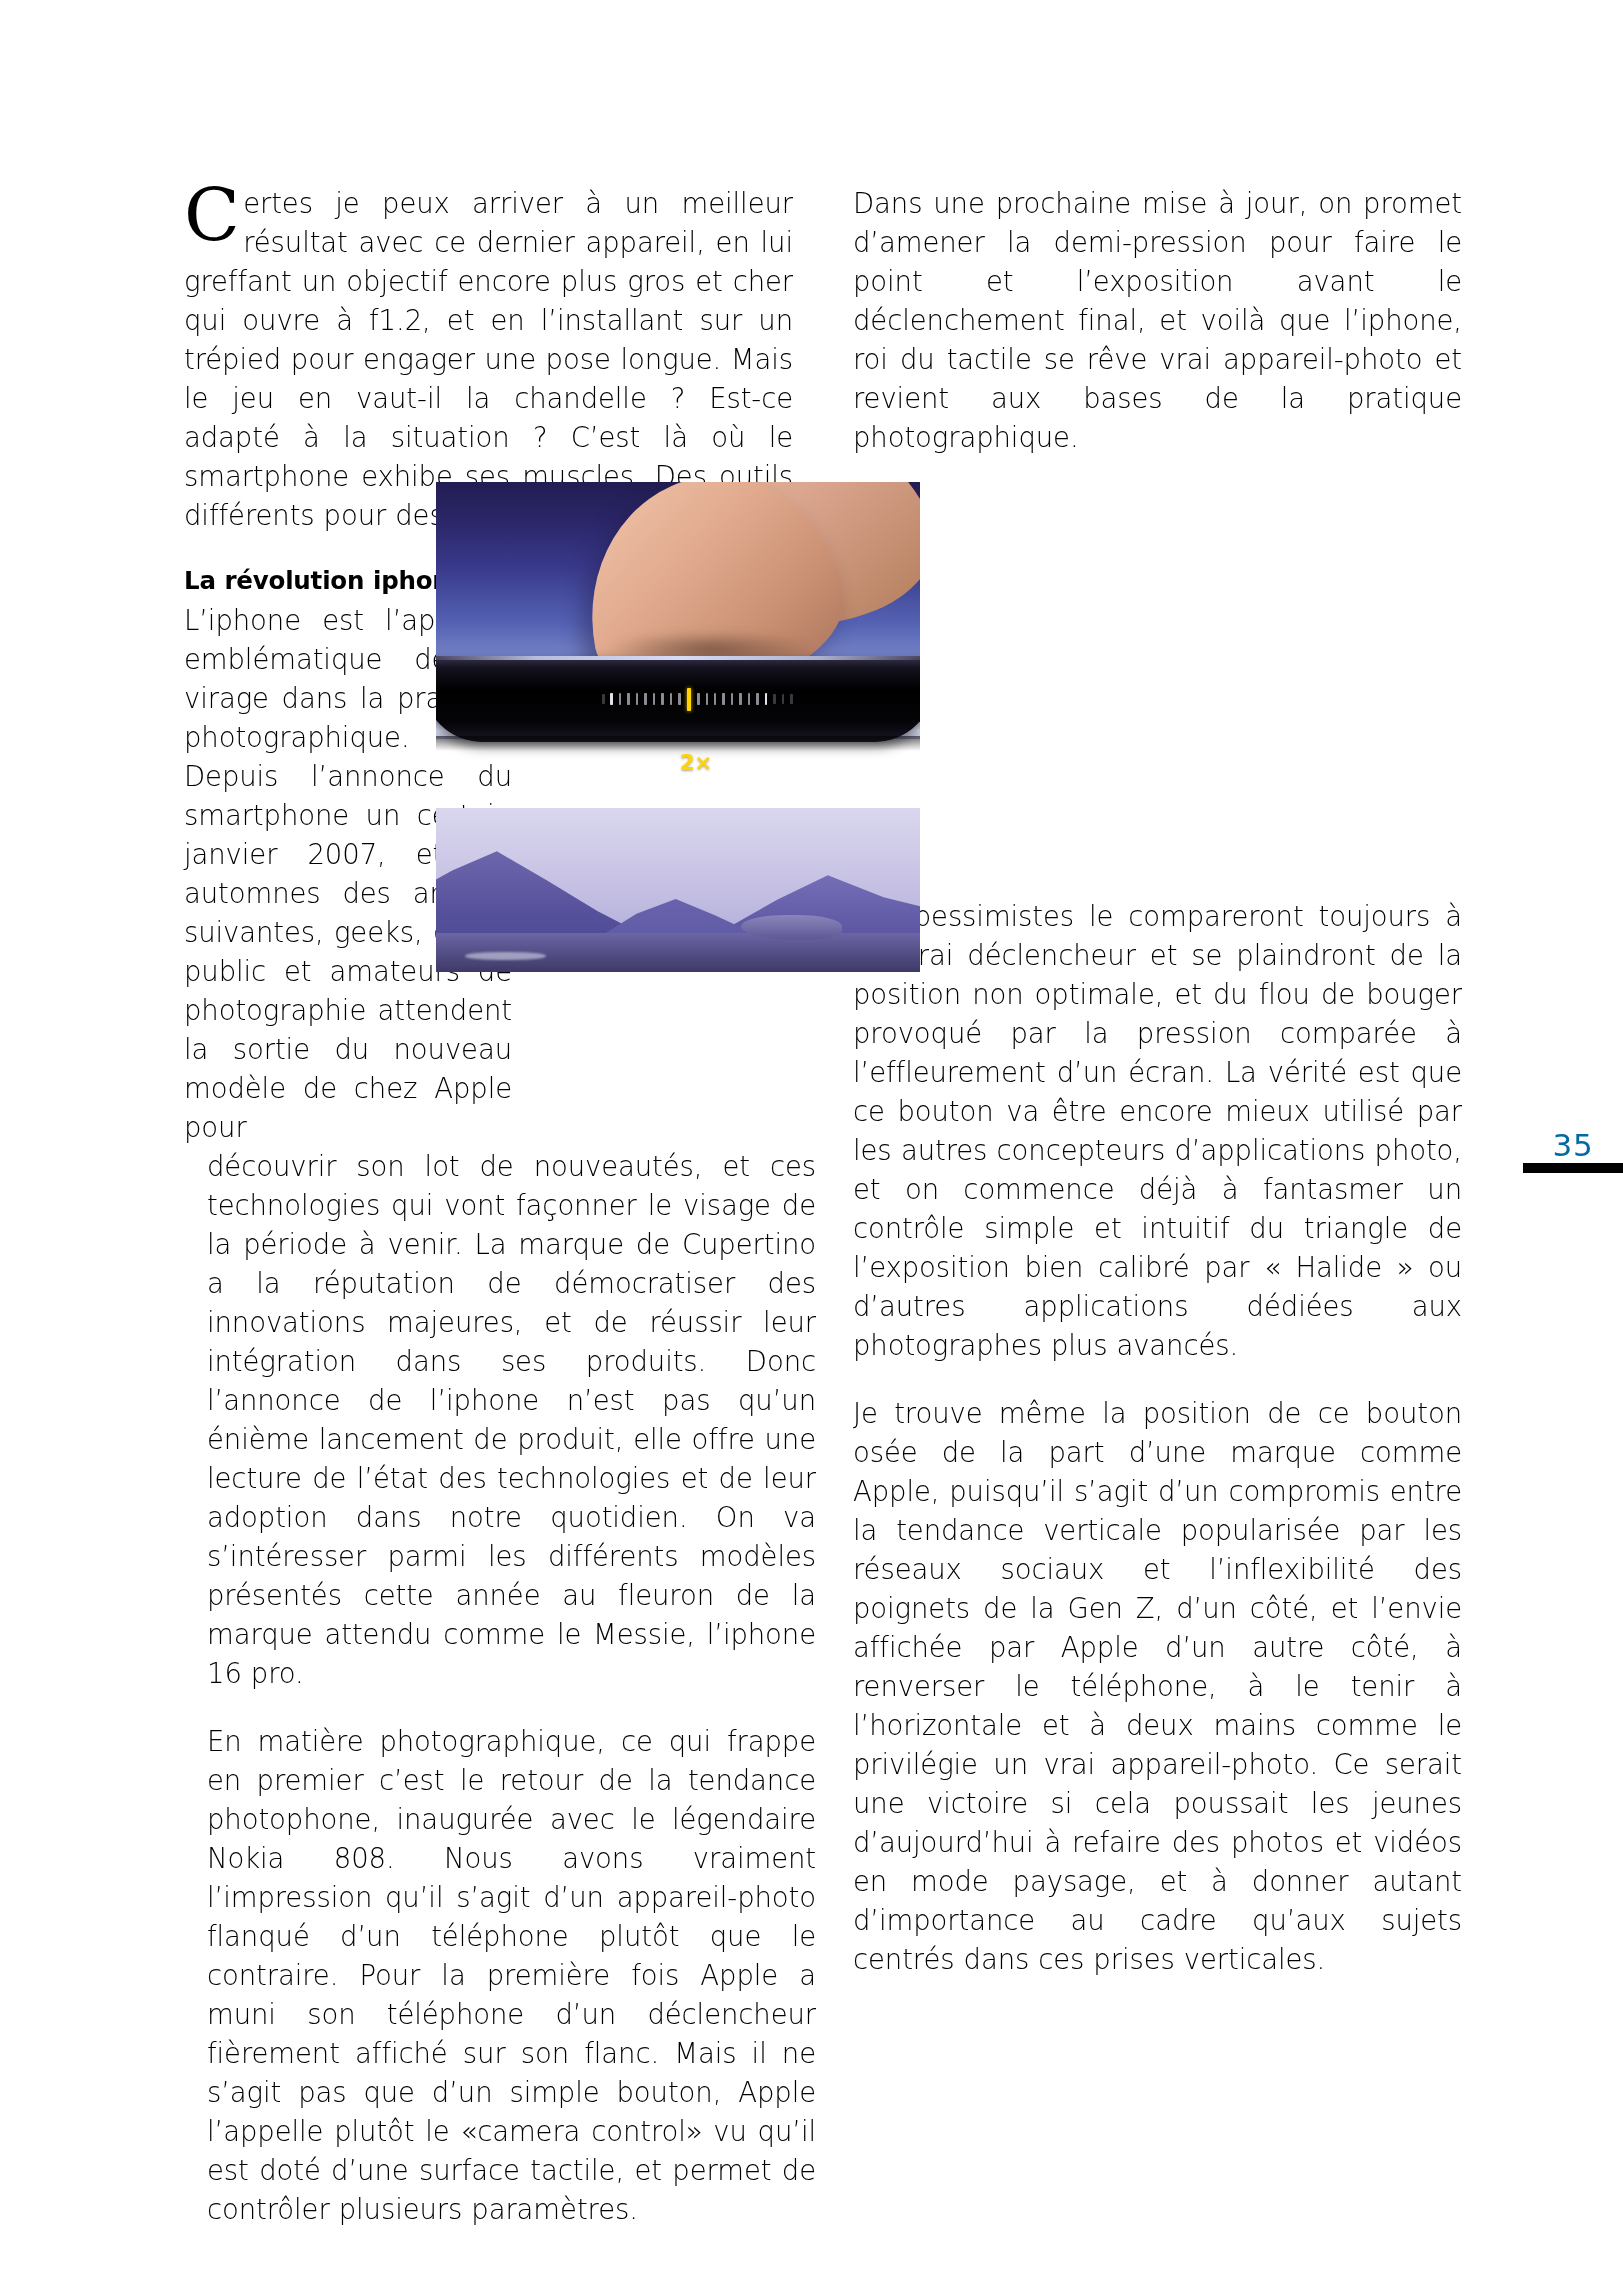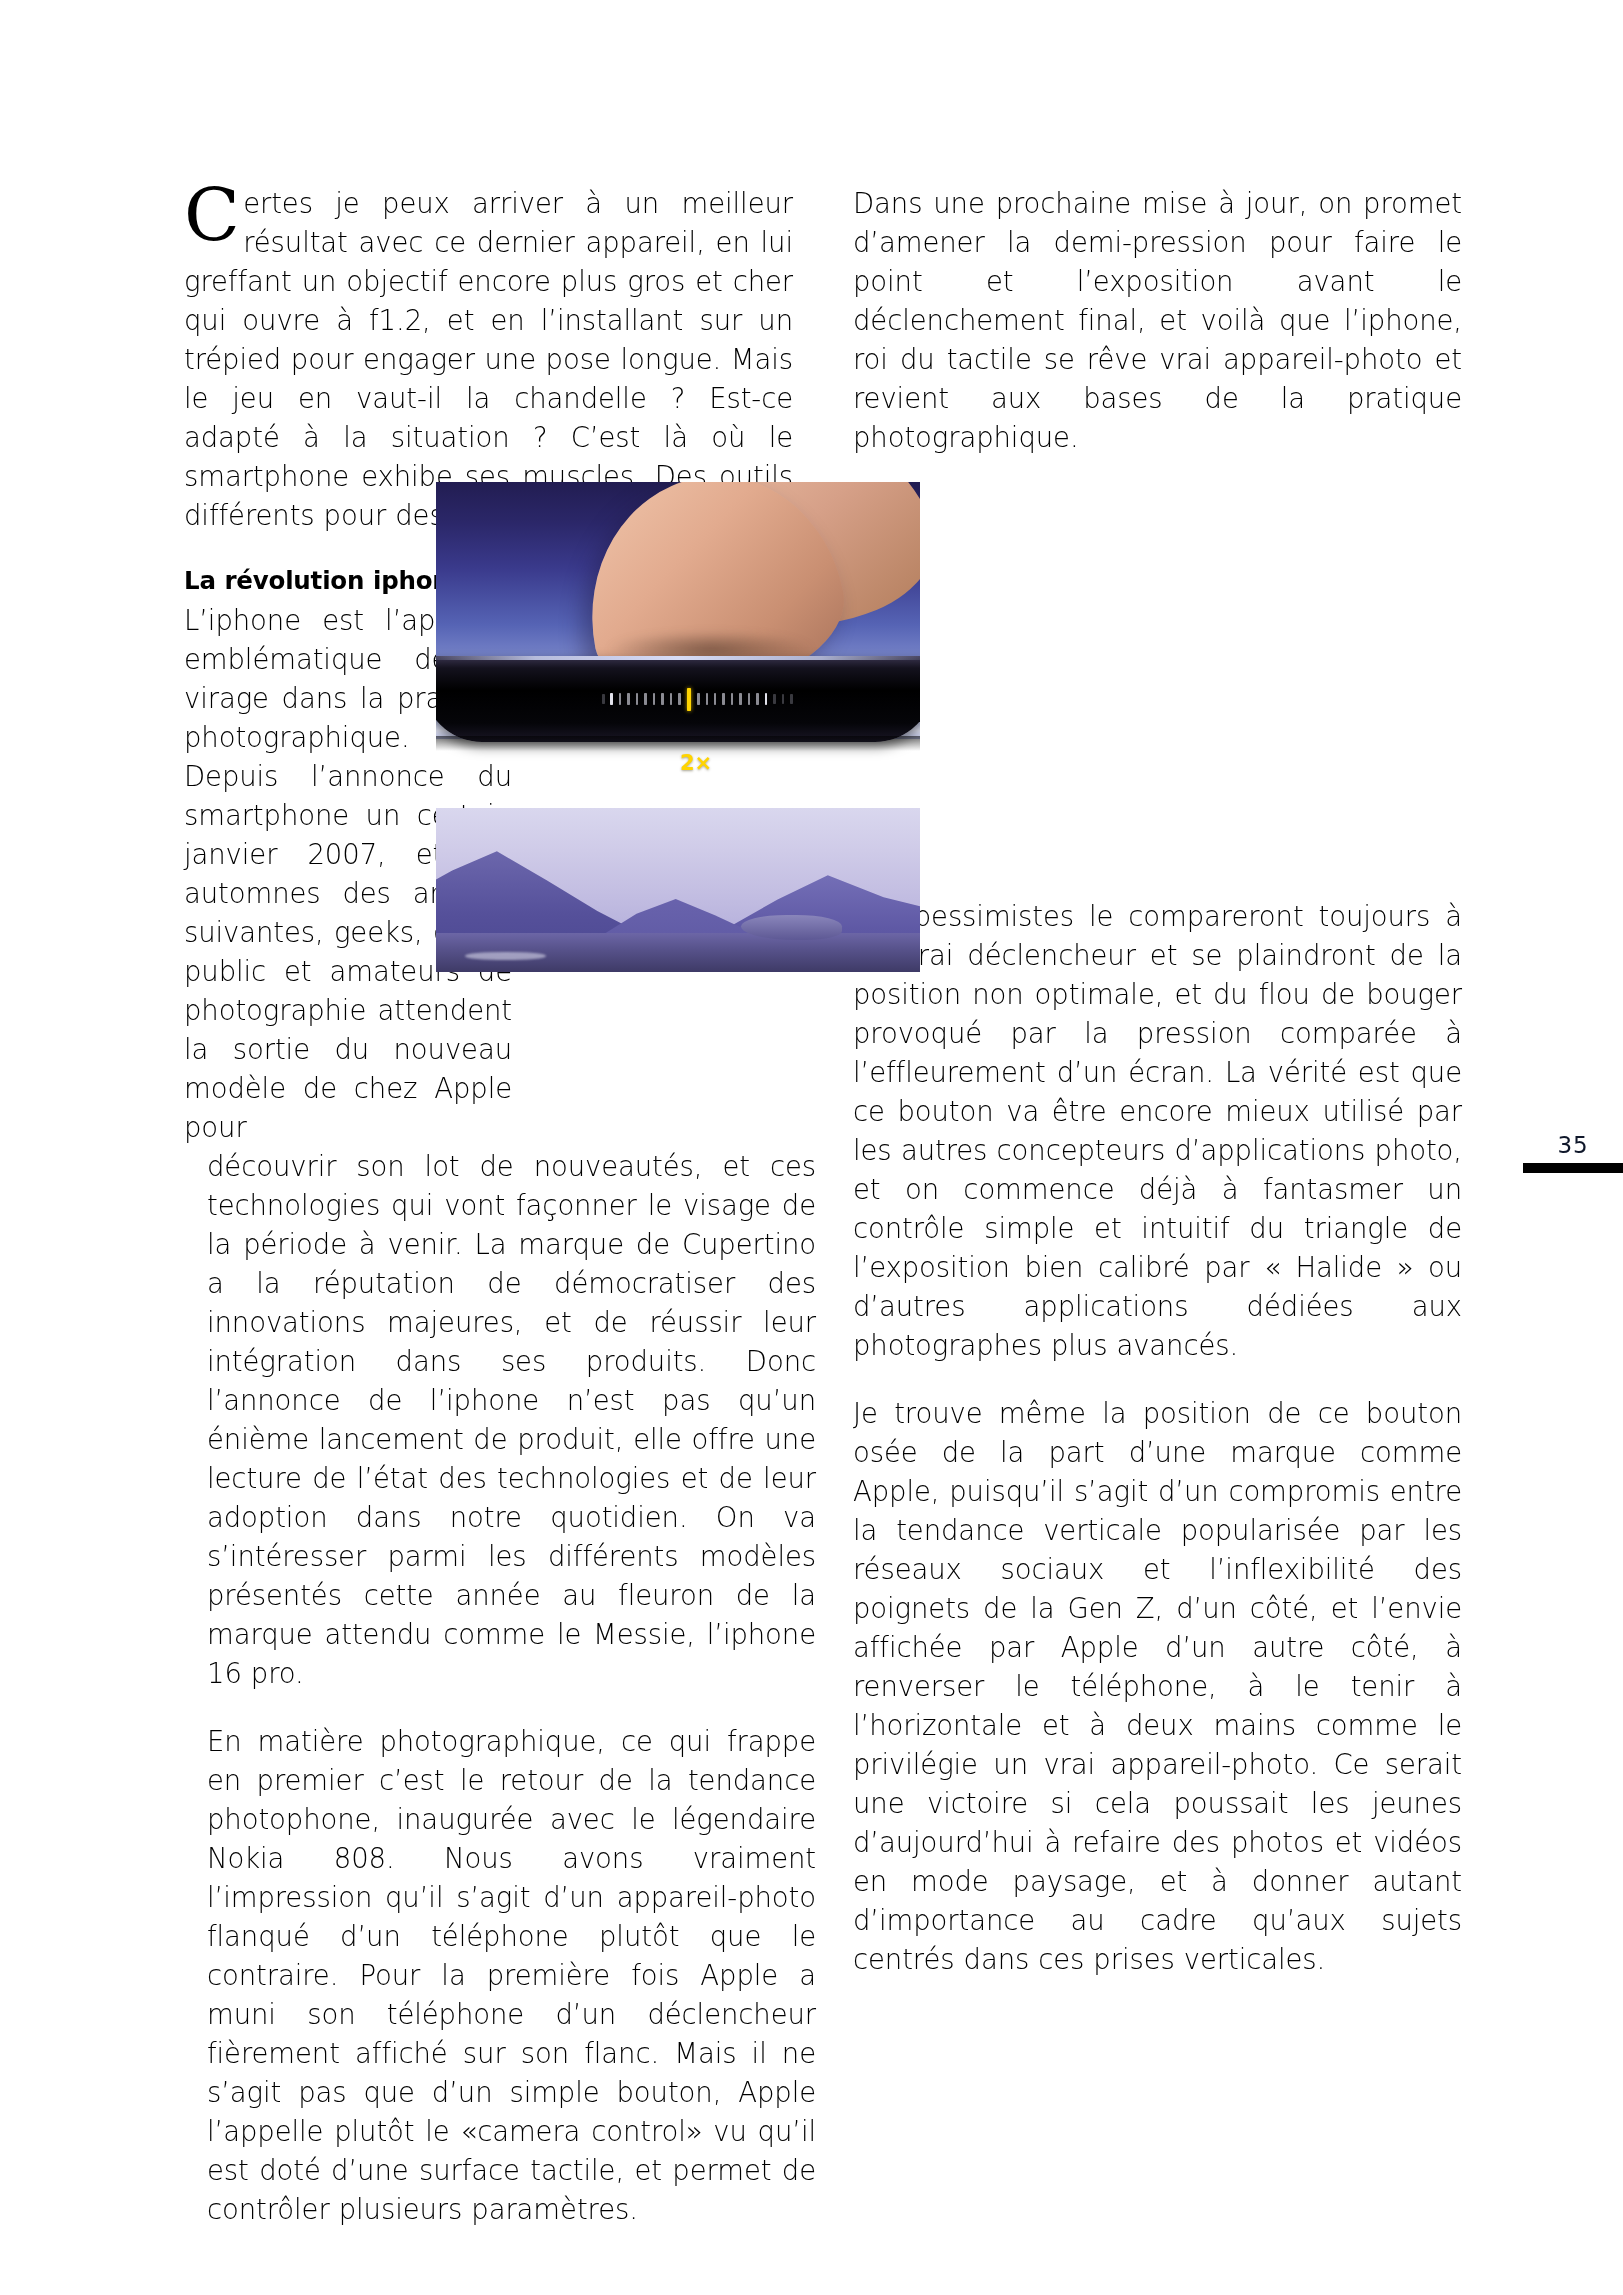--- a/index.html
+++ b/index.html
@@ -267,24 +267,24 @@
   
   .folio {
     position: absolute;
     right: 0px;
     top: 1131px;
     width: 100px;
     text-align: center;
   }
   .folio-num {
     font-family: "DejaVu Sans", sans-serif;
-    font-size: 23px;
+    font-size: 31px;
     font-weight: 400;
     letter-spacing: 0.8px;
-    color: #0f172a;
+    color: #0369a1;
     line-height: 29px;
   }
   .folio-rule {
     margin-top: 3.4px;
     height: 9.3px;
     background: #000;
   }
 </style>
 </head>
 <body>

